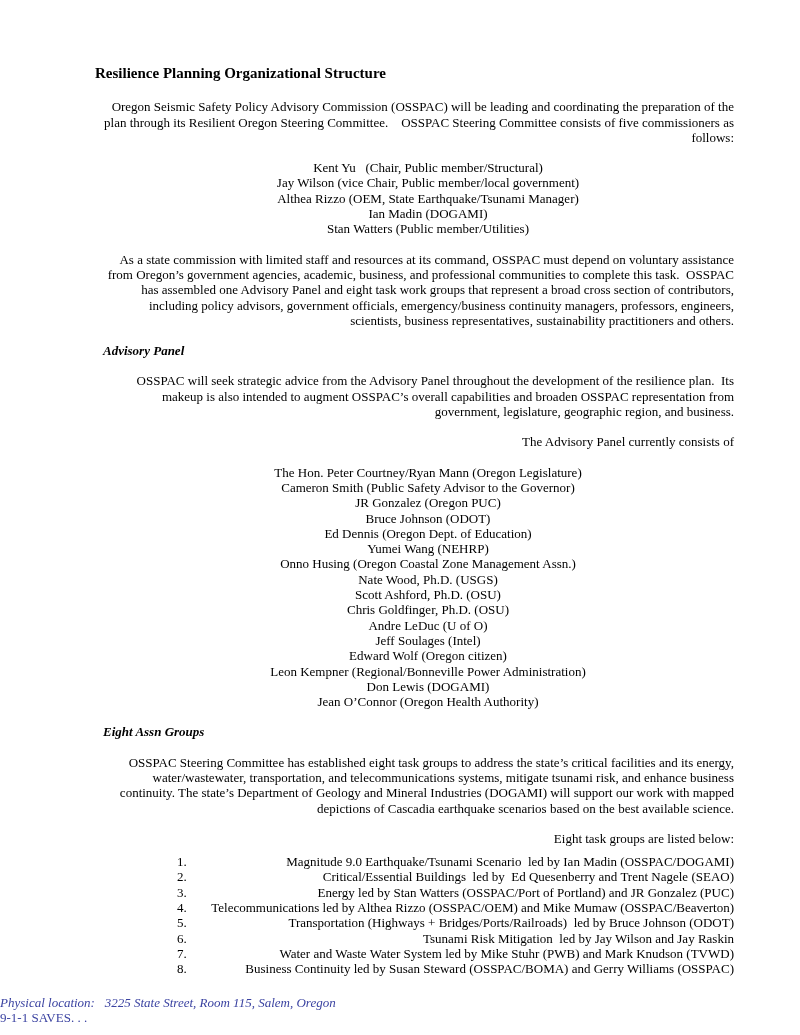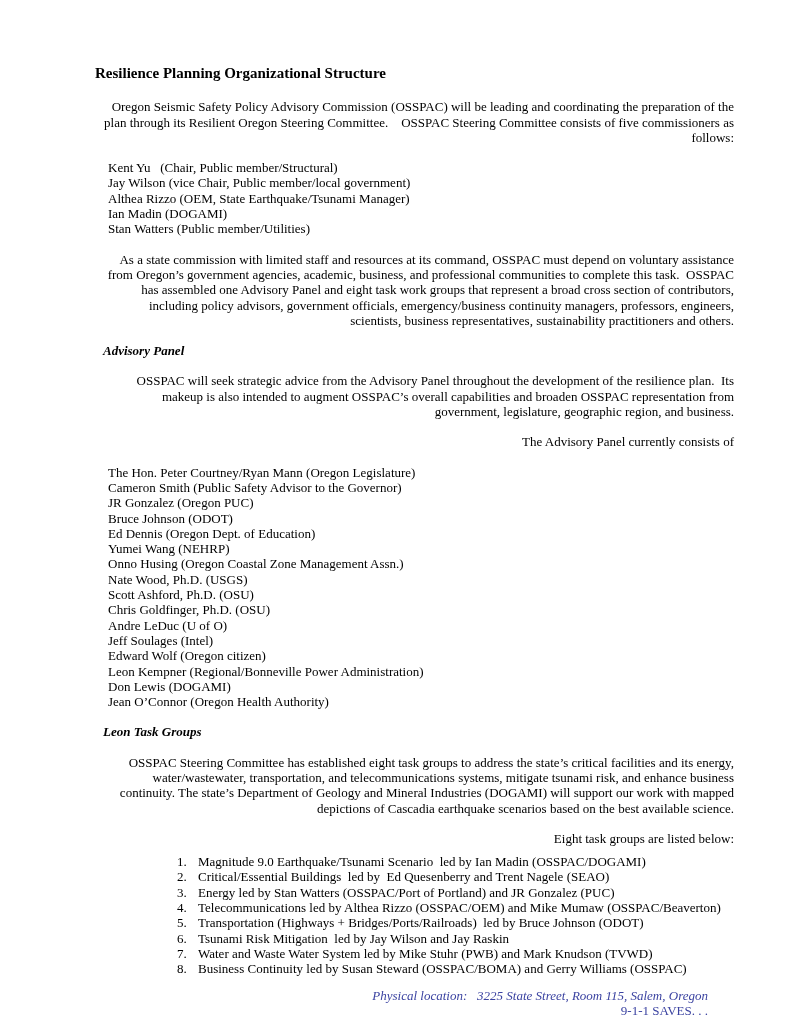--- a/index.html
+++ b/index.html
@@ -32,41 +32,43 @@
     white-space: pre-wrap;
     text-align: right;
   }
   .subheading {
     font-size: 13px;
     font-weight: bold;
     font-style: italic;
     margin: 0 0 15px 8px;
   }
   .member-list {
-    margin: 0 0 15px 13px;
+    margin: 0 0 15px 27px;
+    text-align: center;
   }
   .member-list > div {
     white-space: pre-wrap;
   }
   .lead-tight {
     margin-bottom: 8px;
   }
   ol.task-list {
     margin: 0;
     padding: 0 0 0 95px;
   }
   ol.task-list > li {
     white-space: pre-wrap;
     padding-left: 8px;
+    text-align: right;
   }
   .footer {
     width: 708px;
     margin-left: -95px;
-    margin-top: 11px;
-    text-align: right;
+    margin-top: 18px;
+    text-align: left;
     color: #3b43a1;
   }
   .footer-line1 {
     font-style: italic;
     white-space: pre-wrap;
   }
   .footer-line2 {
     white-space: pre-wrap;
   }
 </style>
@@ -107,21 +109,21 @@
       <div>Scott Ashford, Ph.D. (OSU)</div>
       <div>Chris Goldfinger, Ph.D. (OSU)</div>
       <div>Andre LeDuc (U of O)</div>
       <div>Jeff Soulages (Intel)</div>
       <div>Edward Wolf (Oregon citizen)</div>
       <div>Leon Kempner (Regional/Bonneville Power Administration)</div>
       <div>Don Lewis (DOGAMI)</div>
       <div>Jean O’Connor (Oregon Health Authority)</div>
     </div>
 
-  <h2 class="subheading">Leon Task Groups</h2>
+  <h2 class="subheading">Eight Assn Groups</h2>
 
   <p class="para">OSSPAC Steering Committee has established eight task groups to address the state’s critical facilities and its energy, water/wastewater, transportation, and telecommunications systems, mitigate tsunami risk, and enhance business continuity. The state’s Department of Geology and Mineral Industries (DOGAMI) will support our work with mapped depictions of Cascadia earthquake scenarios based on the best available science.</p>
 
   <p class="para lead-tight">Eight task groups are listed below:</p>
 
   <ol class="task-list">
       <li>Magnitude 9.0 Earthquake/Tsunami Scenario  led by Ian Madin (OSSPAC/DOGAMI)</li>
       <li>Critical/Essential Buildings  led by  Ed Quesenberry and Trent Nagele (SEAO)</li>
       <li>Energy led by Stan Watters (OSSPAC/Port of Portland) and JR Gonzalez (PUC)</li>
       <li>Telecommunications led by Althea Rizzo (OSSPAC/OEM) and Mike Mumaw (OSSPAC/Beaverton)</li>

